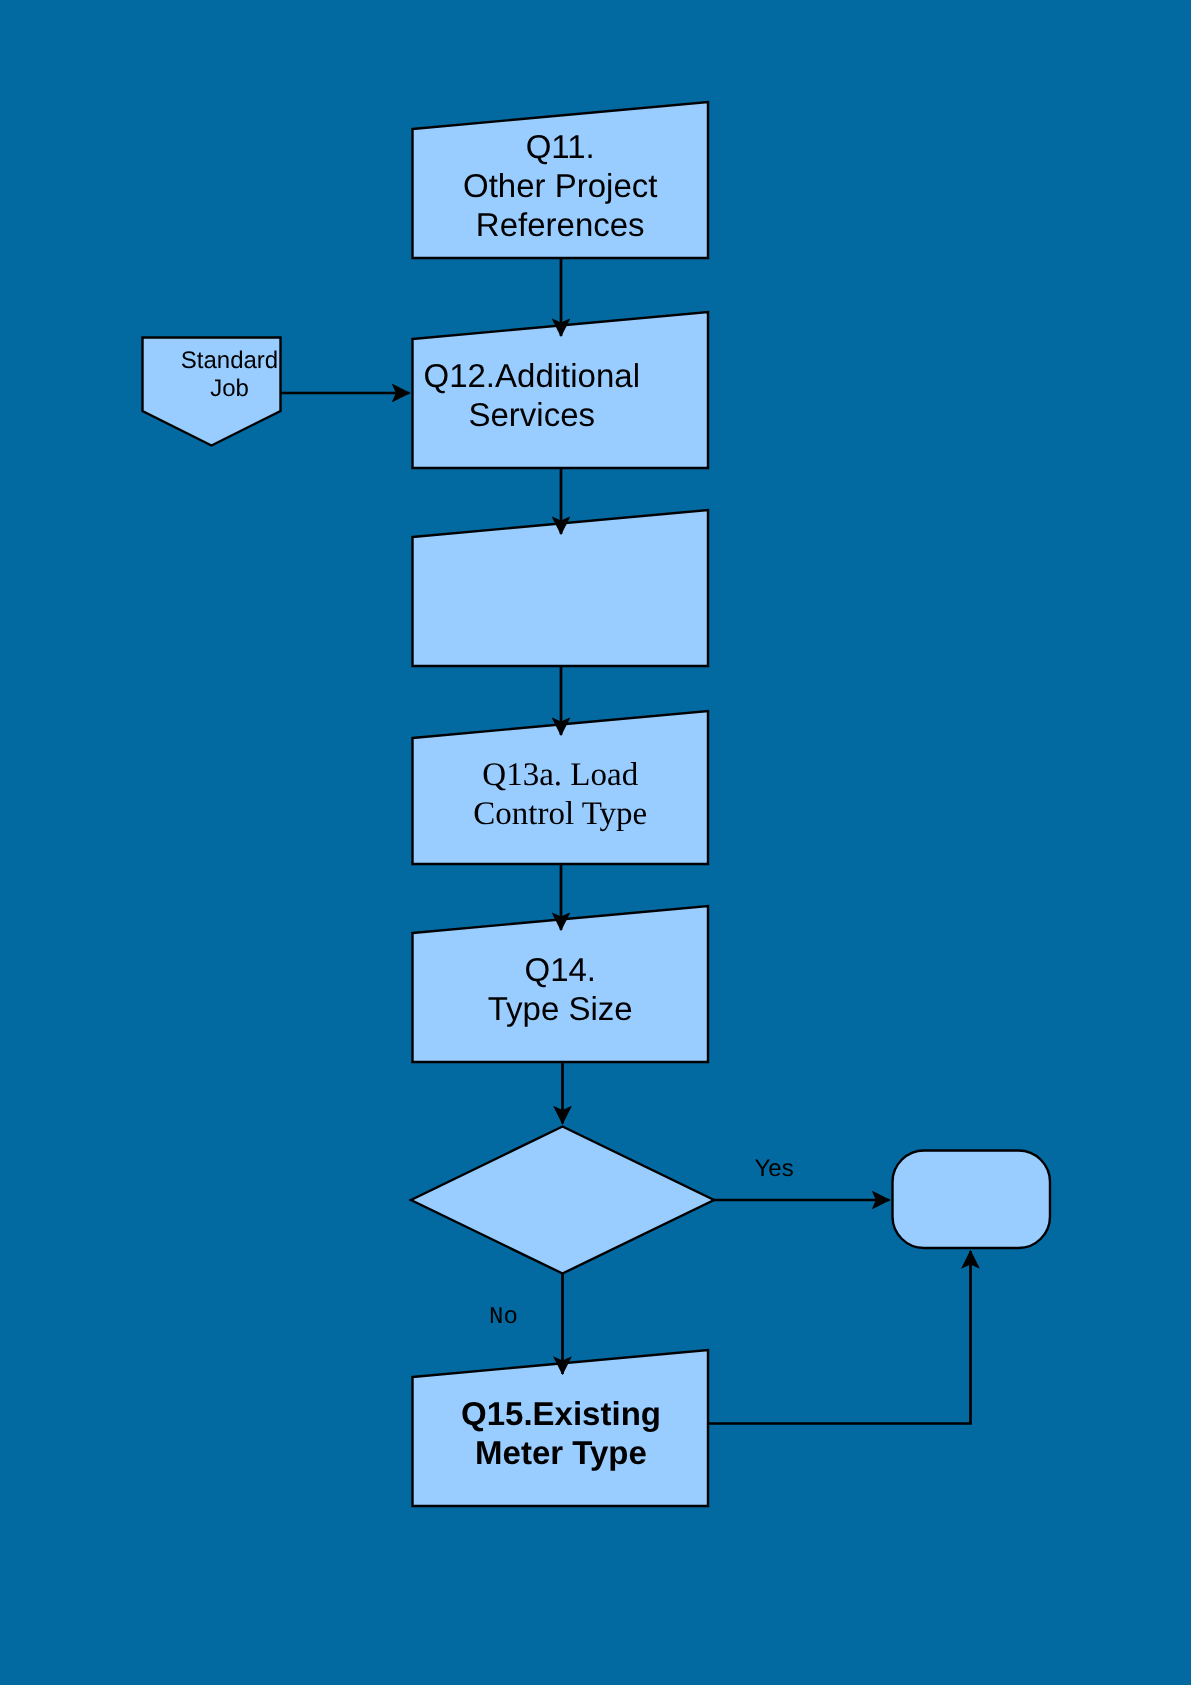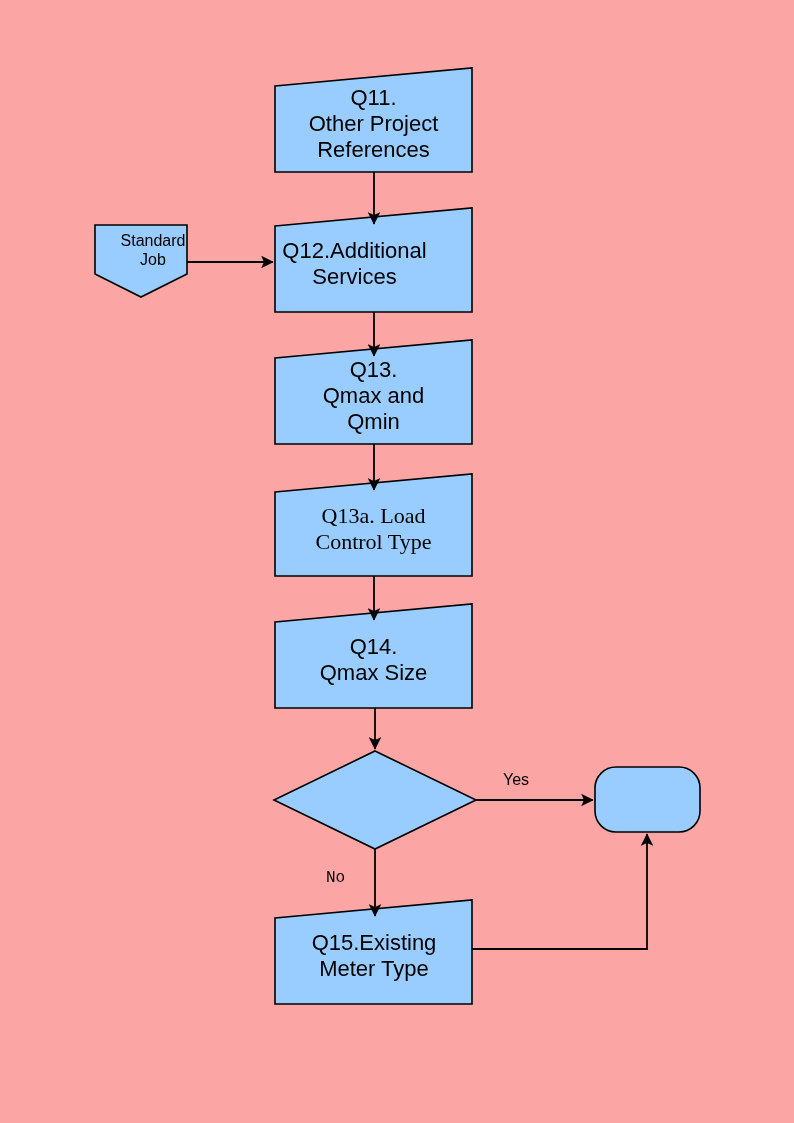--- a/index.html
+++ b/index.html
@@ -9,21 +9,21 @@
     background: #ffffff;
   }
   body {
     font-family: "Liberation Sans", sans-serif;
     color: #000000;
   }
   #canvas {
     position: relative;
     width: 794px;
     height: 1123px;
-    background: #fca5a5;
+    background: #0369a1;
     overflow: hidden;
   }
   #svg-layer {
     position: absolute;
     left: 0;
     top: 0;
     width: 794px;
     height: 1123px;
   }
   .node-label {
@@ -97,32 +97,29 @@
   <div class="node-label lbl-big" style="left:275px; top:76px; width:197px; height:96px;">Q11.
 Other Project
 References</div>
 
   <div class="node-label lbl-small" style="left:95px; top:225px; width:92px; height:52px; font-size:16px;margin-left:12px;">Standard
 Job</div>
 
   <div class="node-label lbl-big" style="left:275px; top:216px; width:159px; height:96px;">Q12.Additional
 Services</div>
 
-  <div class="node-label lbl-big" style="left:275px; top:348px; width:197px; height:96px;">Q13.
-Qmax and
-Qmin</div>
 
   <div class="node-label lbl-big" style="left:275px; top:482px; width:197px; height:94px;font-family:Liberation Serif, serif;">Q13a. Load
 Control Type</div>
 
   <div class="node-label lbl-big" style="left:275px; top:612px; width:197px; height:96px;">Q14.
-Qmax Size</div>
+Type Size</div>
 
 
 
-  <div class="node-label lbl-big" style="left:275px; top:908px; width:198px; height:96px;">Q15.Existing
+  <div class="node-label lbl-big" style="left:275px; top:908px; width:198px; height:96px;font-weight:bold;">Q15.Existing
 Meter Type</div>
 
   <div class="edge-label" style="left:503px; top:771px;">Yes</div>
 
   <div class="edge-label" style="left:326px; top:869px;font-family:Liberation Mono, monospace;">No</div>
 
 </div>
 
 </body></html>

